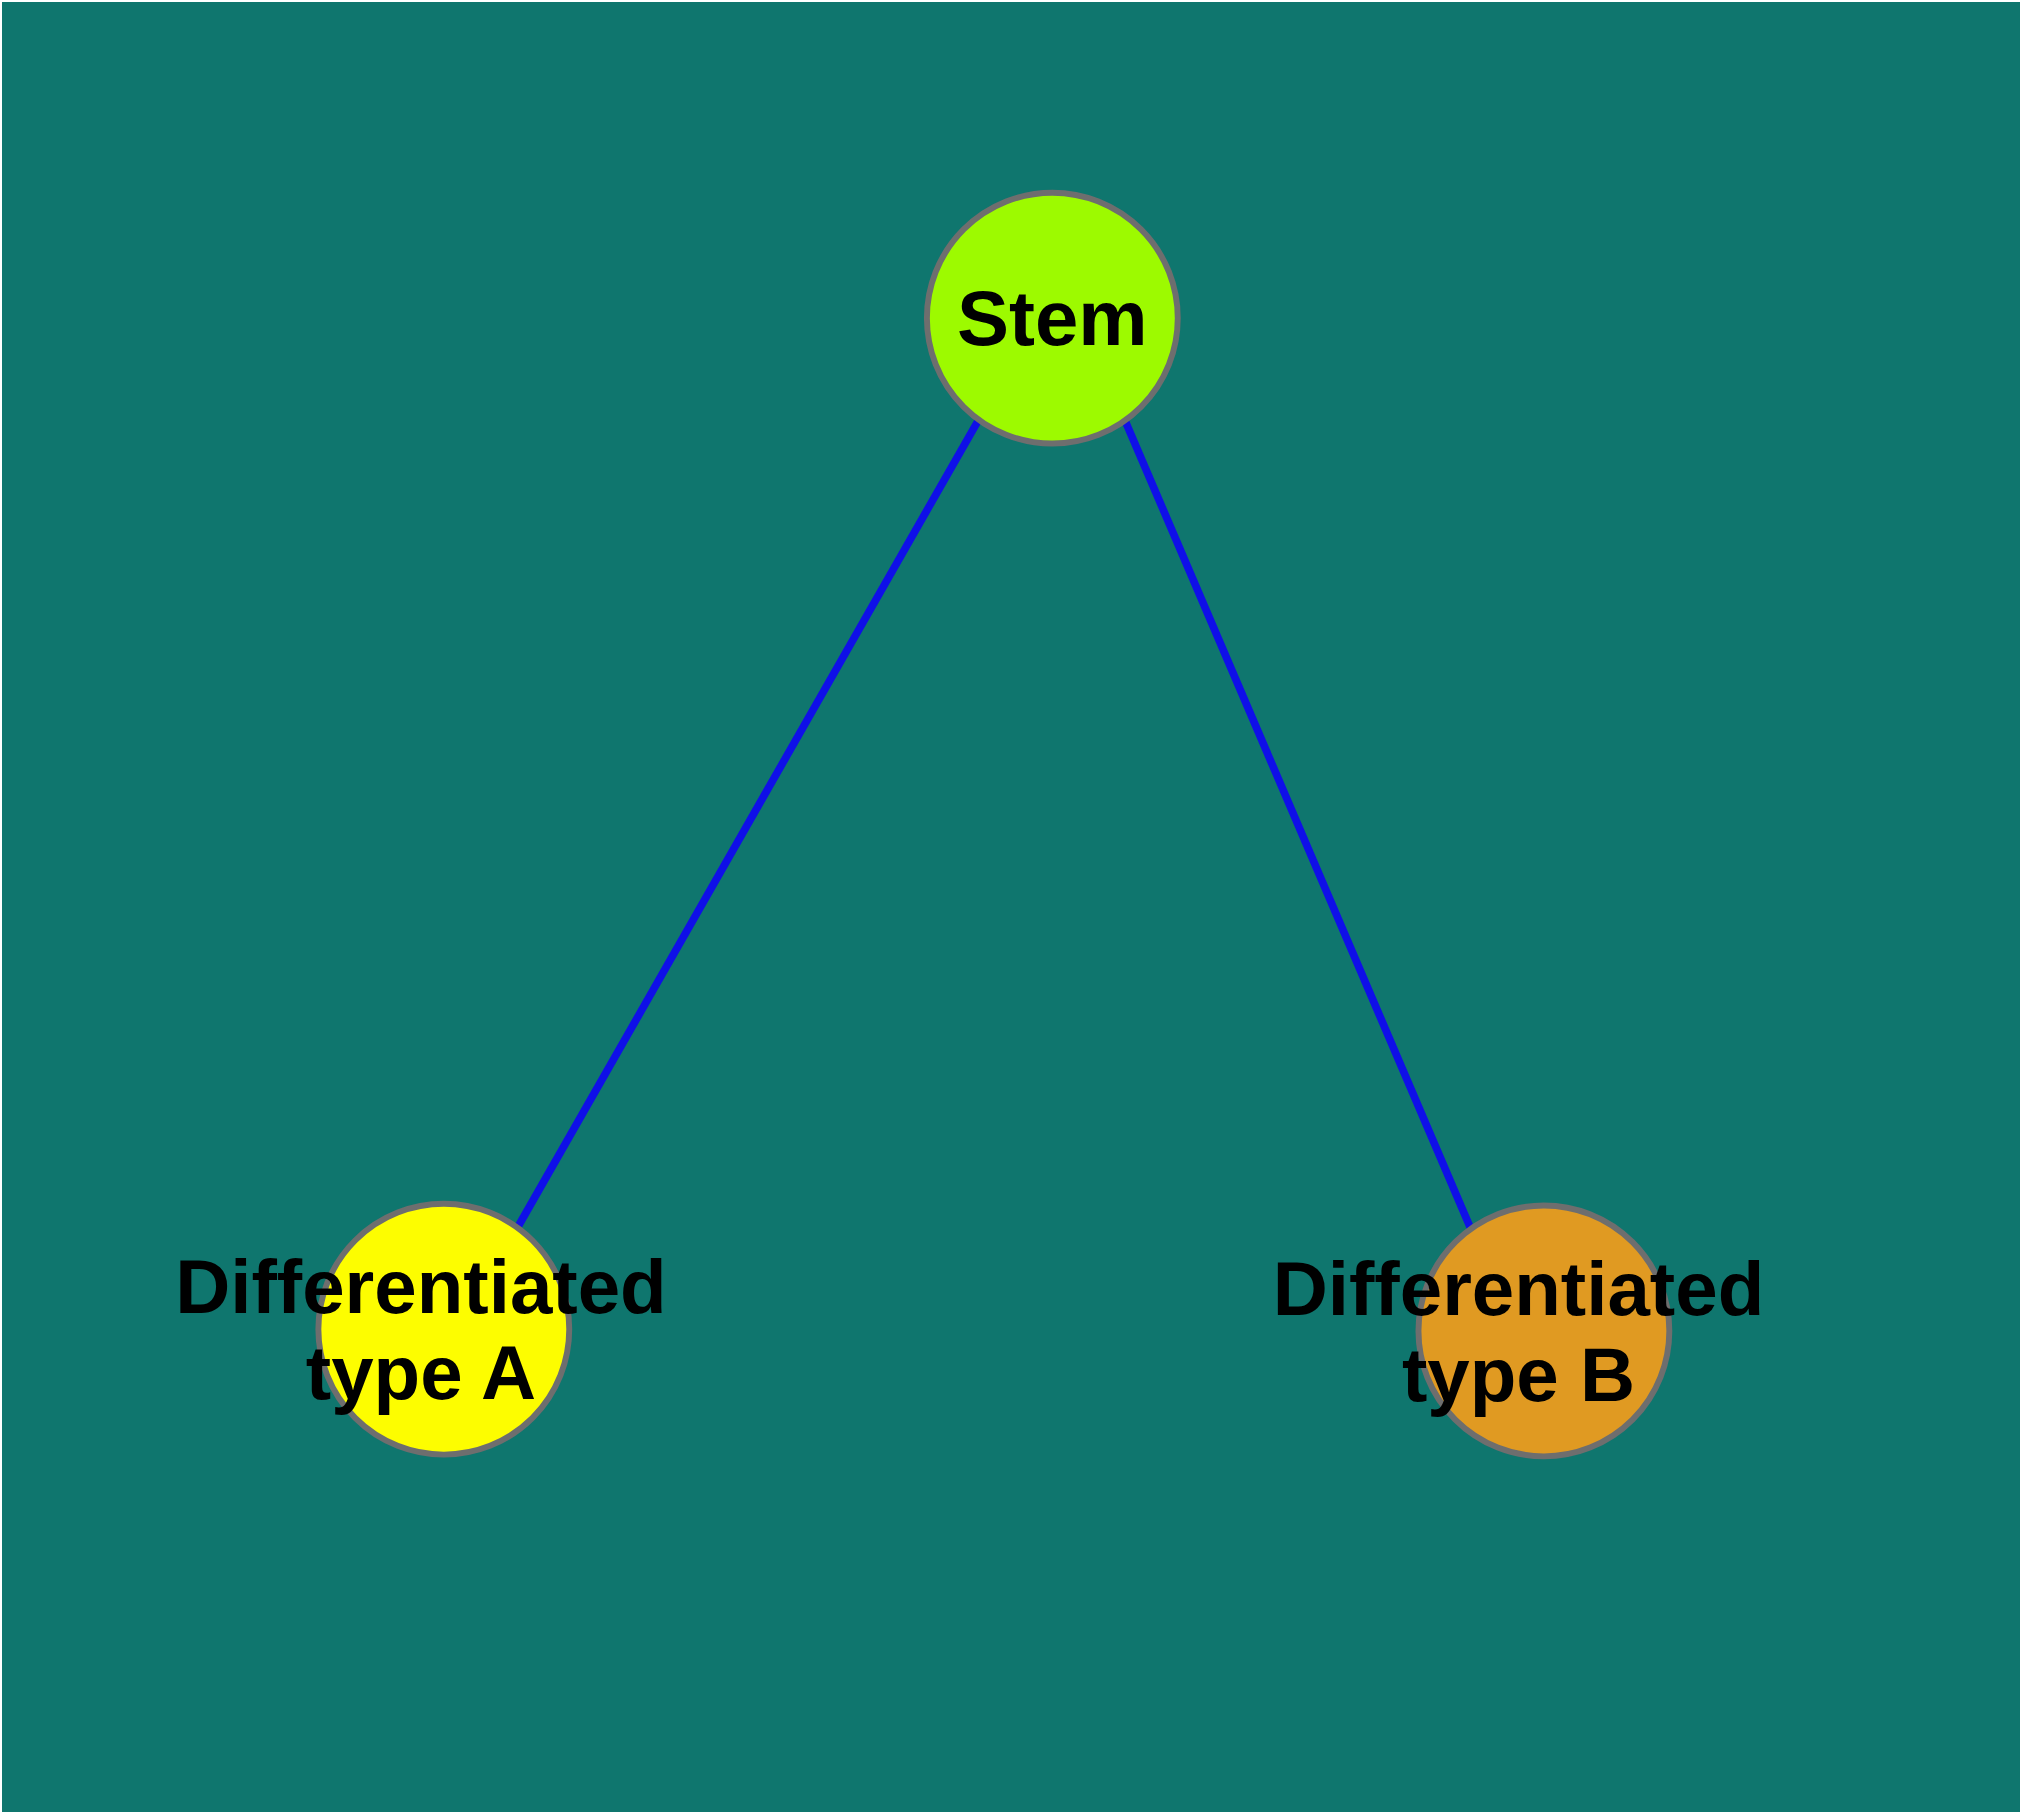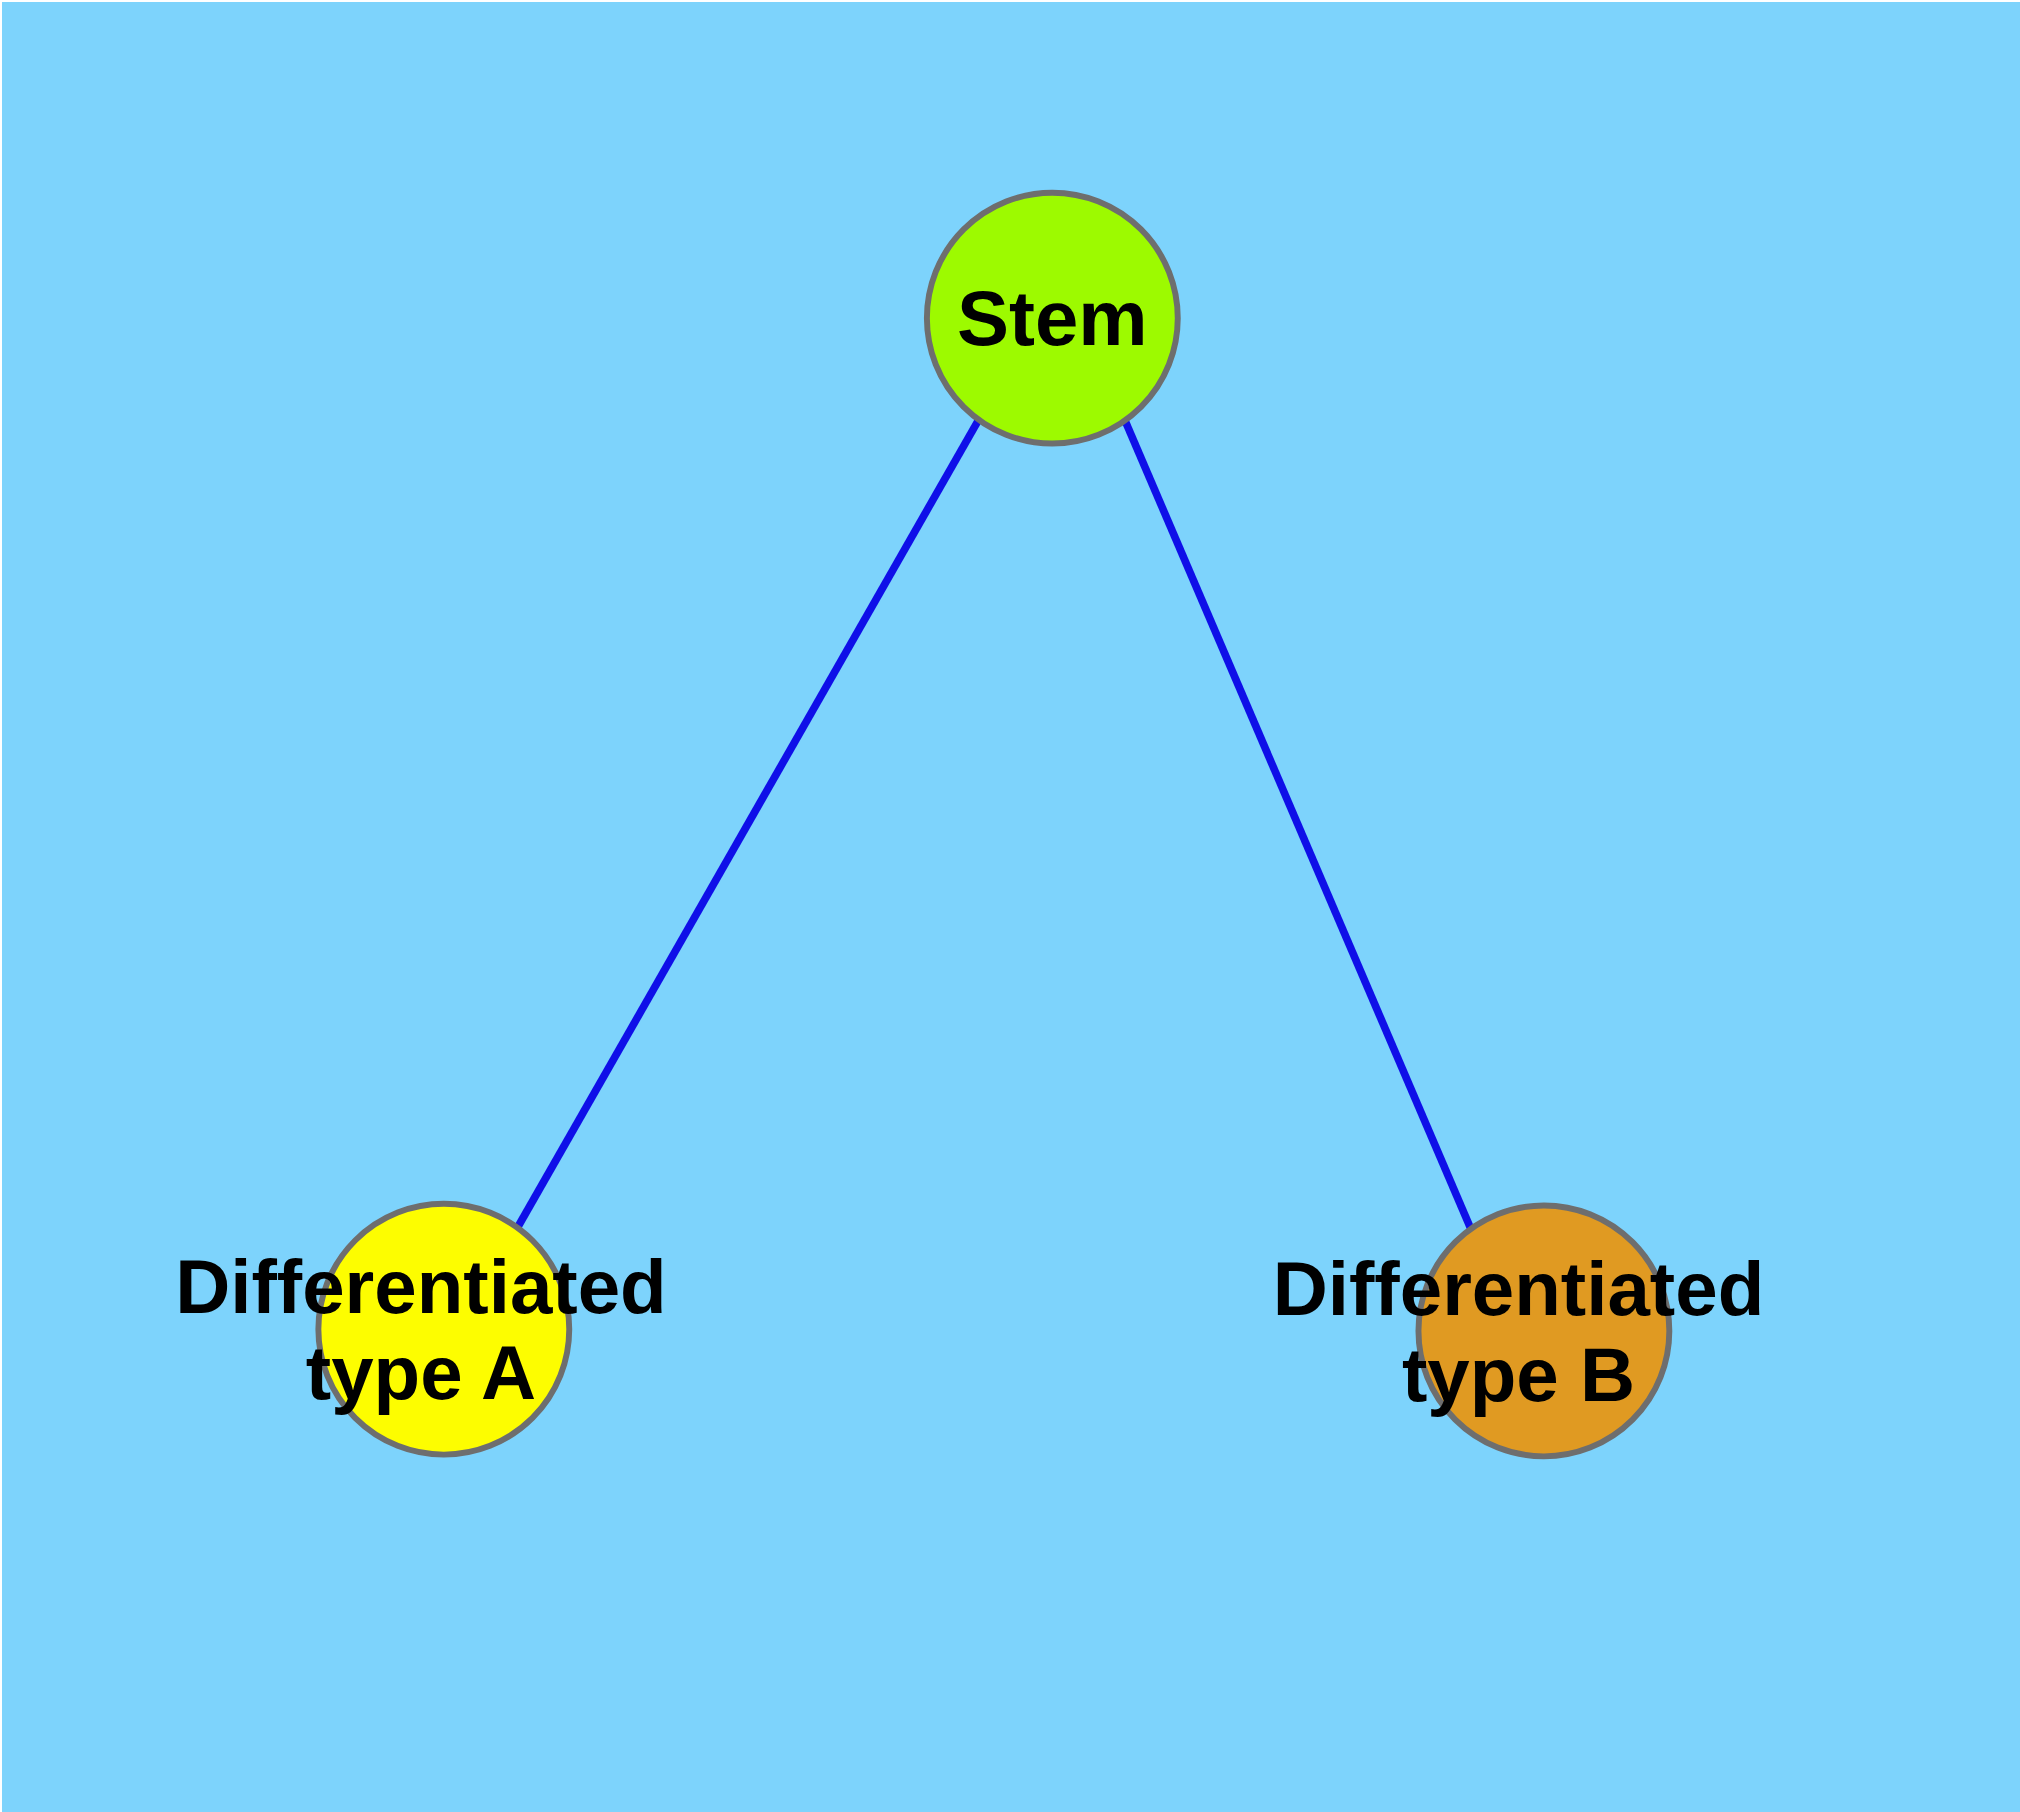--- a/index.html
+++ b/index.html
@@ -35,21 +35,21 @@
   .node-label {
     font-family: "Liberation Sans", sans-serif;
     font-weight: bold;
     fill: #000000;
     paint-order: normal;
   }
 </style>
 </head>
 <body>
 
-<div id="canvas" style="background: #7dd3fc;">
+<div id="canvas" style="background: #0f766e;">
 
   <svg id="graph-svg" viewBox="0 0 2384 2138" xmlns="http://www.w3.org/2000/svg">
 
     <g>
       <line stroke-linecap="butt" x1="1152" y1="493" x2="608" y2="1446" stroke="#0f0fe8" stroke-width="9"></line>
       <line stroke-linecap="butt" x1="1324" y1="492" x2="1733" y2="1448" stroke="#0f0fe8" stroke-width="9"></line>
     </g>
 
     <g>
 

